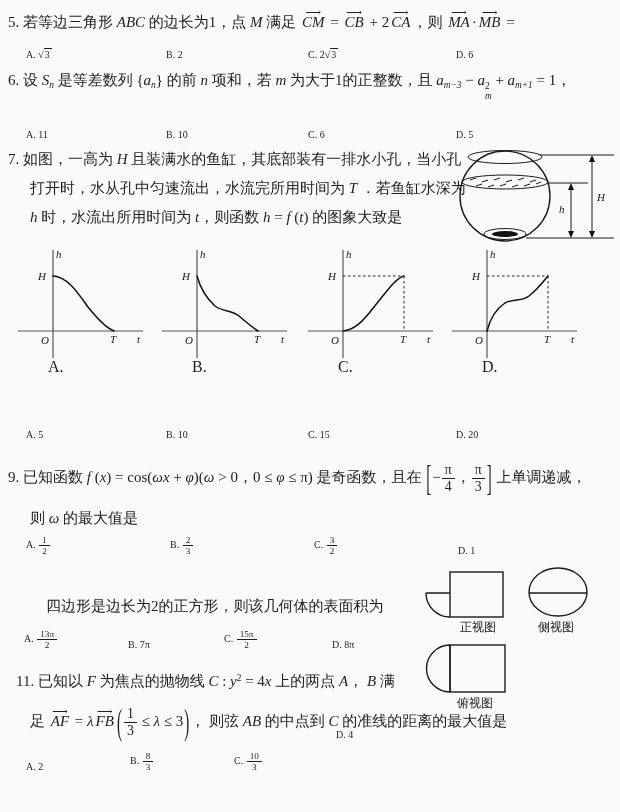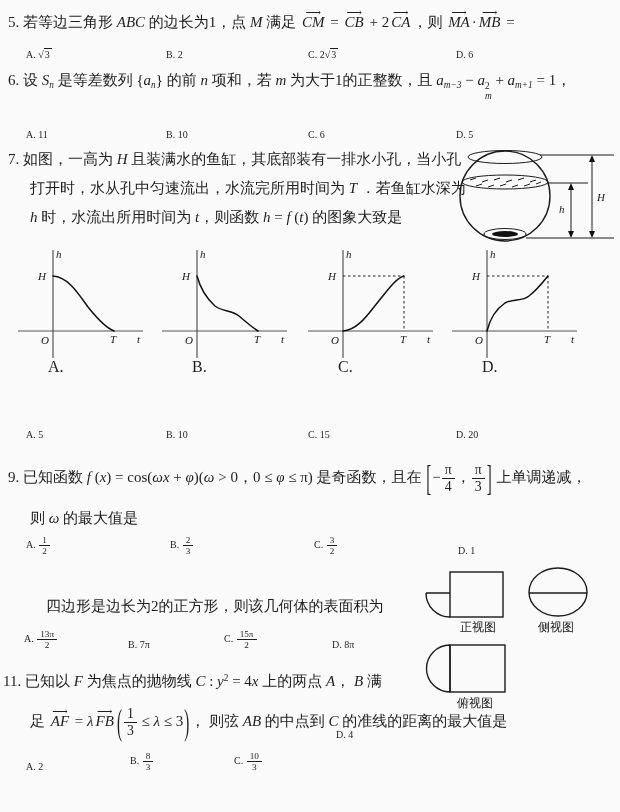--- a/index.html
+++ b/index.html
@@ -156,20 +156,20 @@
     <path class="fig" d="M21,37 H45 M21,37 A24,24 0 0 0 45,61"></path>
     <text class="cjk" x="55" y="75">正视图</text>
     <ellipse class="fig" cx="153" cy="36" rx="29" ry="24"></ellipse>
     <line class="fig" x1="124" y1="37" x2="182" y2="37"></line>
     <text class="cjk" x="133" y="75">侧视图</text>
     <rect class="fig" x="45" y="89" width="55" height="47"></rect>
     <path class="fig" d="M45,89 A23.5,23.5 0 0 0 45,136 M45,89 V136"></path>
     <text class="cjk" x="52" y="151">俯视图</text>
   </svg>
 
-  <div class="tline" style="left:3px;top:666px">11. 已知以 <span class="it">F</span> 为焦点的抛物线 <span class="it">C</span> : <span class="it">y</span><span class="sup">2</span> = 4<span class="it">x</span> 上的两点 <span class="it">A</span>， <span class="it">B</span> 满</div>
+  <div class="tline" style="left:16px;top:666px">11. 已知以 <span class="it">F</span> 为焦点的抛物线 <span class="it">C</span> : <span class="it">y</span><span class="sup">2</span> = 4<span class="it">x</span> 上的两点 <span class="it">A</span>， <span class="it">B</span> 满</div>
   <div class="tline" style="left:30px;top:706px">足 <span class="vec">AF</span> = <span class="it">λ</span><span class="vec">FB</span><span class="big">(</span><span class="frac"><span class="num">1</span><span class="den">3</span></span> ≤ <span class="it">λ</span> ≤ 3<span class="big">)</span>，  则弦 <span class="it">AB</span> 的中点到 <span class="it">C</span> 的准线的距离的最大值是</div>
   <div class="opt" style="left:26px;top:756px">A. 2</div>
   <div class="opt" style="left:130px;top:750px">B. <span class="frac"><span class="num">8</span><span class="den">3</span></span></div>
   <div class="opt" style="left:234px;top:750px">C. <span class="frac"><span class="num">10</span><span class="den">3</span></span></div>
   <div class="opt" style="left:336px;top:724px">D. 4</div>
 
 </div>
 
 </body></html>

